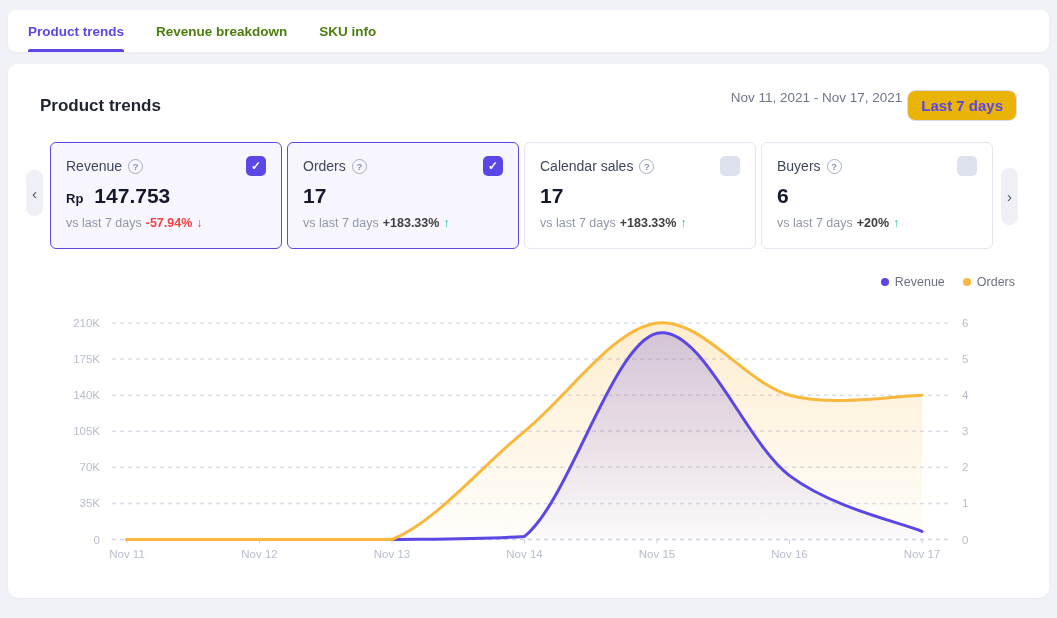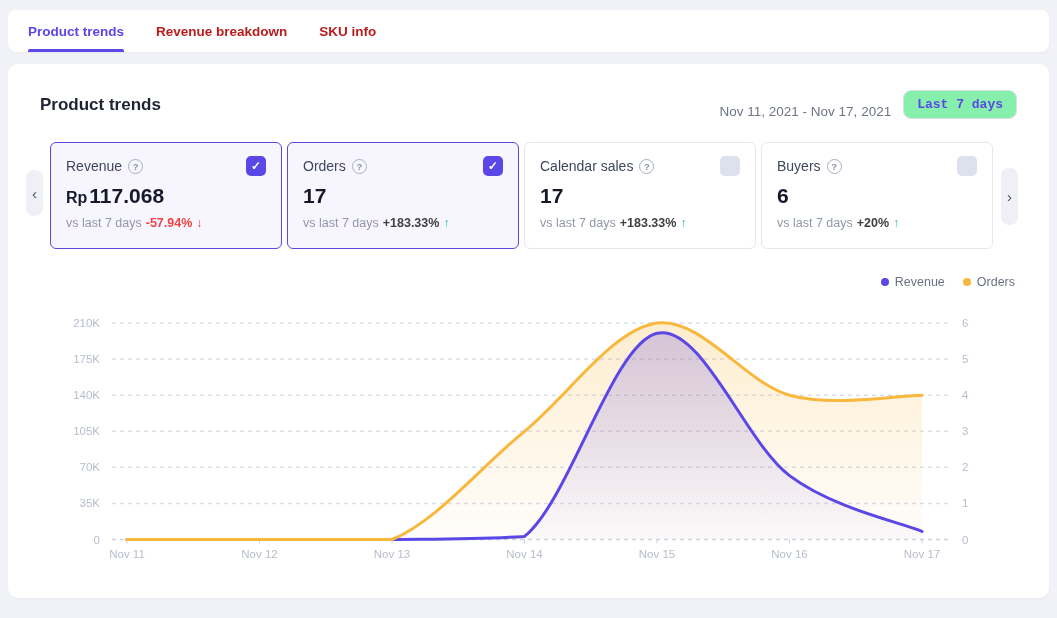--- a/index.html
+++ b/index.html
@@ -3,36 +3,36 @@
 <meta charset="utf-8">
 <style>
   * { margin:0; padding:0; box-sizing:border-box; }
   html,body { width:1057px; height:618px; overflow:hidden; }
   body { background:#f1f2f7; font-family:"Liberation Sans", sans-serif; color:#1f2433; position:relative; }
 
   
   .tabbar { position:absolute; left:8px; right:8px; top:10px; height:42px; background:#ffffff;
             border-radius:8px; display:flex; align-items:stretch; padding-left:20px;
             box-shadow:0 1px 2px rgba(30,35,60,.04); }
-  .tab { display:flex; align-items:center; font-size:13.5px; font-weight:700; color:#b91c1c;
+  .tab { display:flex; align-items:center; font-size:13.5px; font-weight:700; color:#4d7c0f;
          margin-right:32px; position:relative; cursor:pointer; }
   .tab.active { color:#5a47e5; }
   .tab.active::after { content:""; position:absolute; left:0; right:0; bottom:0; height:3px;
                        background:#5a47e5; border-radius:2px 2px 0 0; }
 
   
   .panel { position:absolute; left:8px; right:8px; top:64px; height:534px; background:#ffffff;
            border-radius:10px; box-shadow:0 1px 2px rgba(30,35,60,.04); }
   .panel-head { display:flex; justify-content:space-between; align-items:center; padding:26px 32px 0 32px; }
   .panel-title { font-size:17px; font-weight:700; color:#1f2433; }
-  .head-right { display:flex; align-items:flex-end; gap:12px; }
+  .head-right { display:flex; align-items:flex-start; gap:5px; }
   .date-range { font-size:13.5px; color:#6e7585; }
   .range-group { display:flex; border:1px solid #d9dde8; border-radius:8px; overflow:hidden; background:#fff; }
-  .range-btn { font-size:13px; font-weight:700; color:#3c4354; background:#86efac; border:none;
-               padding:6px 13px; cursor:pointer; border-left:1px solid #d9dde8; font-family:Liberation Mono, monospace; }
+  .range-btn { font-size:15px; font-weight:700; color:#3c4354; background:#eab308; border:none;
+               padding:6px 13px; cursor:pointer; border-left:1px solid #d9dde8; font-family:Liberation Sans, sans-serif; }
   .range-btn:first-child { border-left:none; }
   .range-btn.active { color:#5a47e5; }
 
   
   .carousel-btn { position:absolute; width:17px; border-radius:8px; background:#eef0f6; color:#4a5164;
                   display:flex; align-items:center; justify-content:center; font-size:15px; cursor:pointer;
                   user-select:none; }
   .carousel-btn.left  { left:18px; top:106px; height:46px; }
   .carousel-btn.right { left:993px; top:104px; height:57px; }
 
@@ -44,21 +44,21 @@
   .card-title { font-size:14px; color:#3f475c; }
   .help-icon { width:15px; height:15px; border:1.2px solid #a8aec2; border-radius:50%; color:#8a91a8;
                font-size:9.5px; display:inline-flex; align-items:center; justify-content:center;
                margin-left:6px; font-weight:700; }
   .checkbox { margin-left:auto; width:20px; height:20px; border-radius:5px; background:#dde1ee;
               display:flex; align-items:center; justify-content:center; }
   .metric-card.checked .checkbox { background:#5a47e5; }
   .check-glyph { color:#fff; font-size:12px; font-weight:700; display:none; }
   .metric-card.checked .check-glyph { display:block; }
   .card-value { margin-top:8px; font-weight:700; color:#15192b; font-size:21px; }
-  .value-prefix { font-size:16px; margin-right:2px; }
+  .value-prefix { font-size:13px; margin-right:11px; }
   .card-compare { margin-top:8px; font-size:12.5px; color:#9097a8; display:flex; align-items:center; gap:4px; }
   .delta { font-weight:700; }
   .delta.down { color:#ef4444; }
   .delta.up { color:#404040; }
   .delta-arrow { font-weight:700; font-size:12px; }
   .delta-arrow.down { color:#f03d3d; }
   .delta-arrow.up { color:#13bfa6; }
 
   
   .legend { position:absolute; top:211px; right:34px; display:flex; gap:18px; }
@@ -104,21 +104,21 @@
   <div class="cards-row">
 
     <div class="metric-card checked">
       <div class="card-top">
         <span class="card-title">Revenue</span>
         <span class="help-icon">?</span>
         <span class="checkbox">
             <span class="check-glyph">✓</span>
           </span>
       </div>
-      <div class="card-value"><span class="value-prefix">Rp</span><span>117.068</span></div>
+      <div class="card-value"><span class="value-prefix">Rp</span><span>147.753</span></div>
       <div class="card-compare">
         <span>vs last 7 days</span>
         <span class="delta down">-57.94%</span>
         <span class="delta-arrow down">↓</span>
       </div>
     </div>
 
     <div class="metric-card checked">
       <div class="card-top">
         <span class="card-title">Orders</span>

